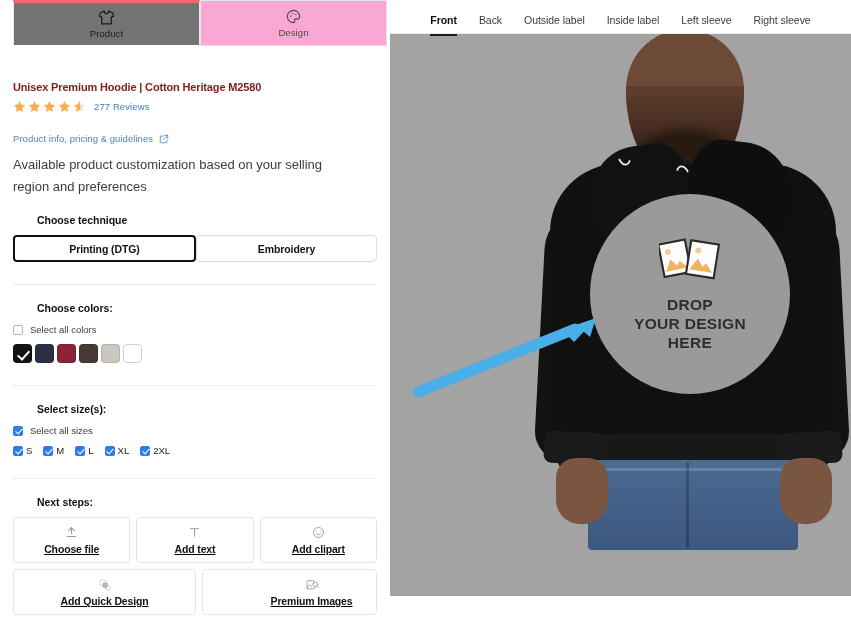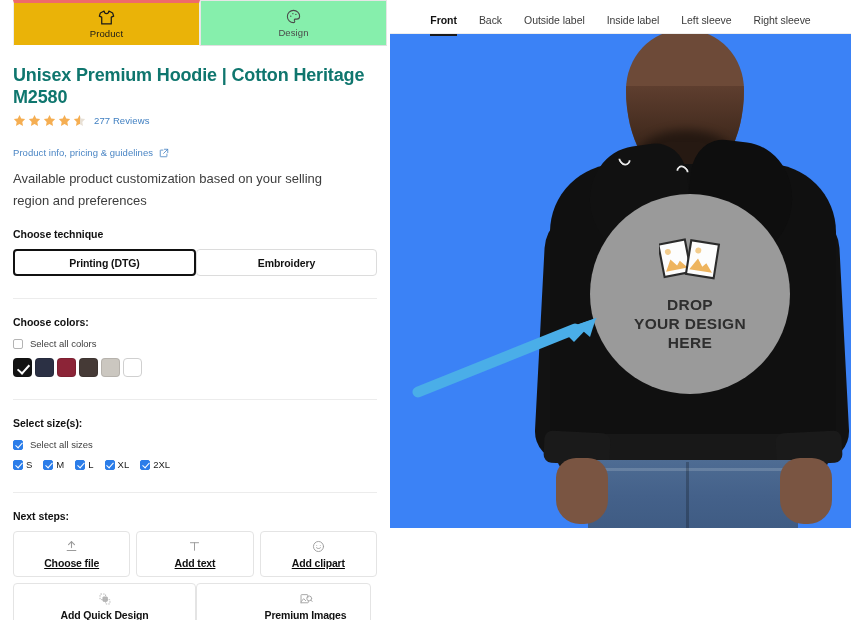--- a/index.html
+++ b/index.html
@@ -37,48 +37,48 @@
   }
   .tab {
     flex: 1 1 50%;
     display: flex;
     flex-direction: column;
     align-items: center;
     justify-content: center;
     gap: 2px;
     cursor: pointer;
     position: relative;
-    background: #86efac;
+    background: #f9a8d4;
     border: 1px solid #e6e6e6;
     border-bottom: 1px solid #e0e0e0;
   }
   .tab.active {
-    background: #eab308;
+    background: #737373;
     border: 1px solid #ececec;
     border-top: 3px solid #ef6a6a;
     border-bottom: 1px solid #ffffff;
   }
   .tab-icon { height: 16px; display:block; line-height: 0; }
   .tab-icon svg { display:block; }
   .tab-label {
     font-size: 9.5px;
     color: #2b2b2b;
     letter-spacing: .1px;
   }
   .tab.active .tab-label { color: #1a1a1a; font-weight: 400; }
   .tab.inactive .tab-label { color: #4a4a4a; }
 
   
   .lp-body { padding: 0 13px; }
 
   .product-title {
-    margin-top: 19px;
-    font-size: 18px;
+    margin-top: 35px;
+    font-size: 11px;
     font-weight: bold;
-    color: #0f766e;
+    color: #7f1d1d;
     letter-spacing: -0.15px;
     line-height: 1.2;
   }
 
   .rating-row {
     display: flex;
     align-items: center;
     margin-top: 6px;
     gap: 8px;
   }
@@ -111,20 +111,21 @@
     line-height: 1.65;
     max-width: 330px;
   }
 
   .section-label {
     font-size: 10.5px;
     font-weight: bold;
     color: #111;
     margin-top: 17px;
     letter-spacing: -0.05px;
+    margin-left: 24px;
   }
 
   
   .technique-row {
     display: flex;
     margin-top: 9px;
   }
   .technique-btn {
     flex: 1 1 0;
     height: 27px;
@@ -226,20 +227,21 @@
   }
 
   
   .steps-grid-a {
     display: flex;
     gap: 6px;
     margin-top: 9px;
   }
   .steps-grid-b {
     display: flex;
+    gap: 6px;
     margin-top: 6px;
   }
   .step-btn {
     height: 46px;
     border: 1px solid #e4e4e4;
     border-radius: 4px;
     background: #fff;
     display: flex;
     flex-direction: column;
     align-items: center;
@@ -256,22 +258,22 @@
     font-size: 10.5px;
     font-weight: bold;
     color: #111;
     letter-spacing: -0.15px;
   }
 
   
   .right-panel {
     position: relative;
     flex: 1 1 auto;
-    height: 528px;
-    background: #3b82f6;
+    height: 596px;
+    background: #a3a3a3;
     overflow: hidden;
   }
   .view-tabs {
     position: absolute;
     top: 0; left: 0; right: 0;
     height: 34px;
     display: flex;
     align-items: flex-start;
     justify-content: center;
     gap: 22px;

